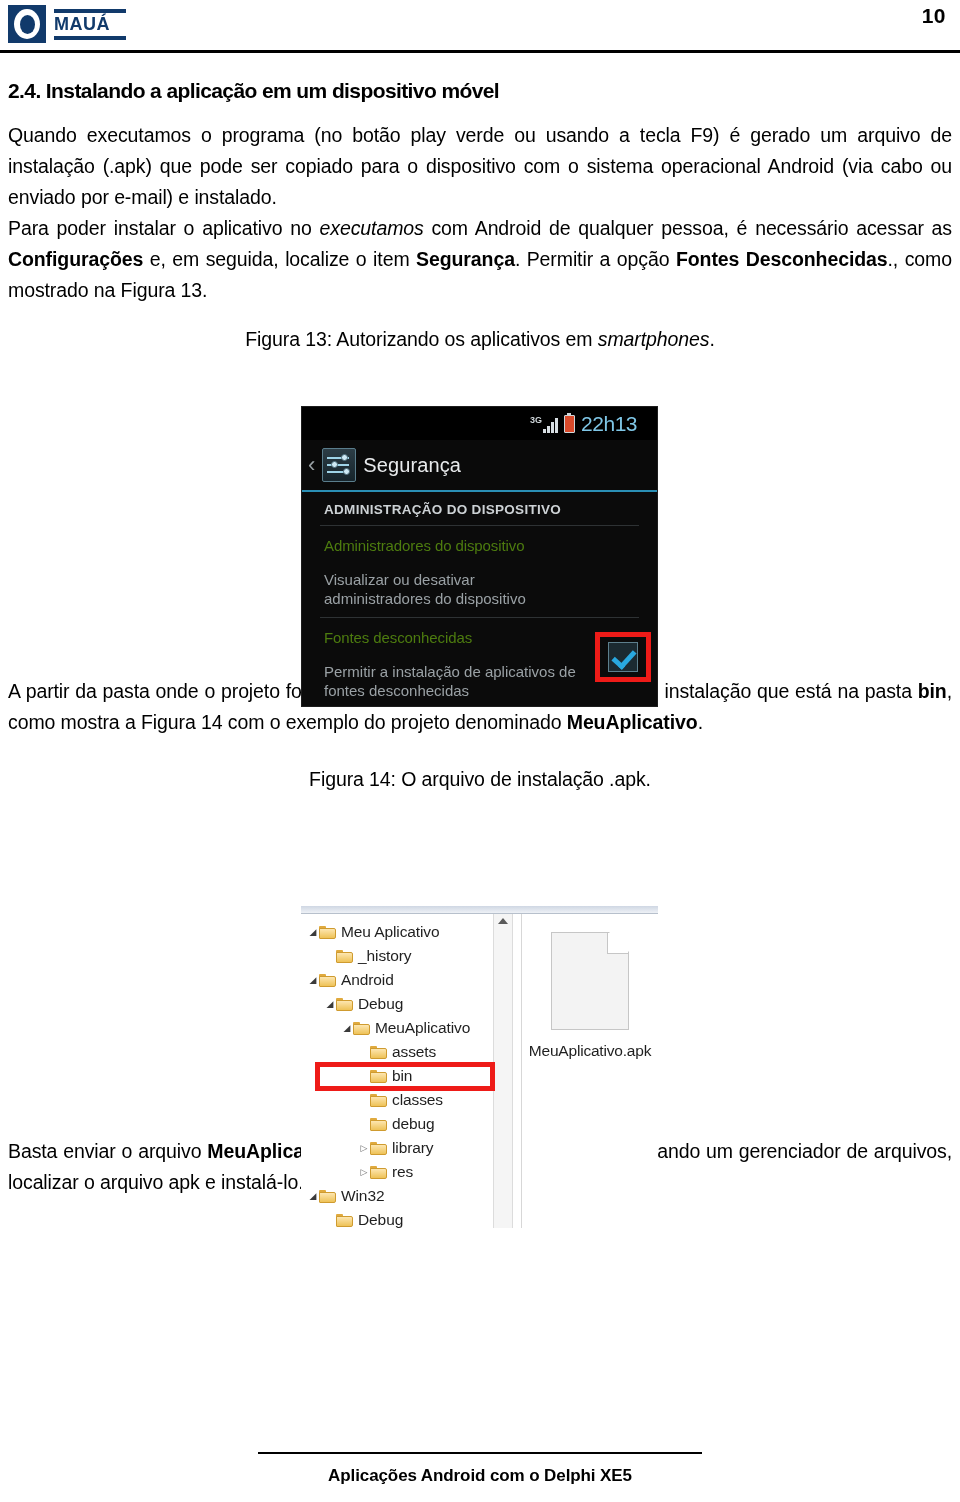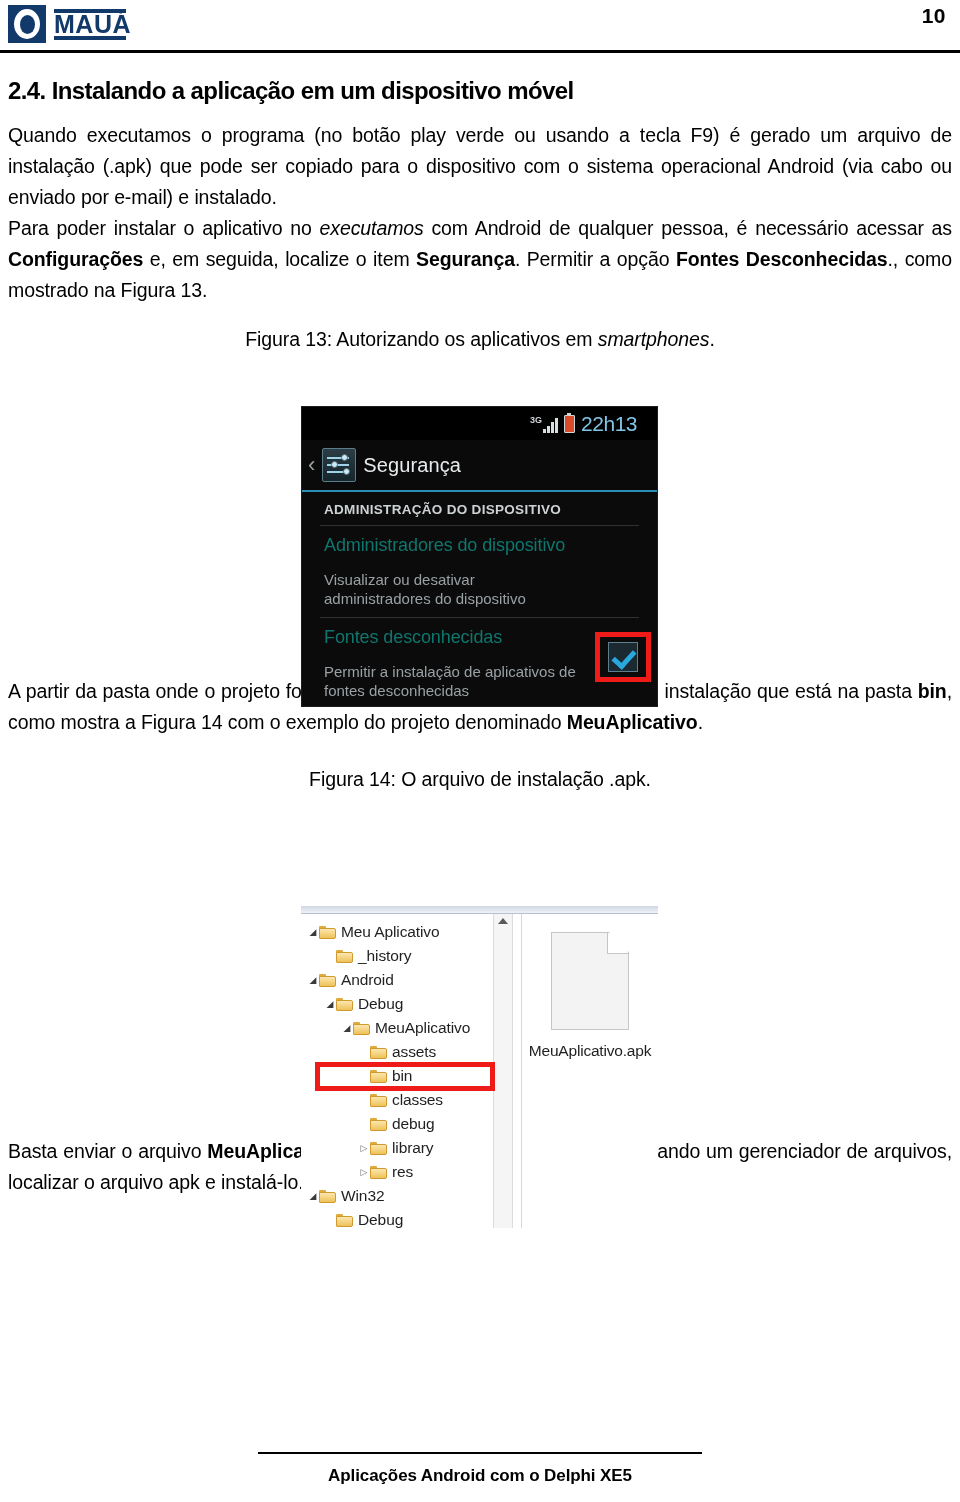--- a/index.html
+++ b/index.html
@@ -57,21 +57,21 @@
     gap: 2px;
     width: 72px;
   }
   #logo-word .bar {
     height: 4px;
     background: #113a6b;
     width: 100%;
   }
   #logo-word .word {
     font-weight: bold;
-    font-size: 25px;
+    font-size: 18px;
     letter-spacing: 0.5px;
     color: #113a6b;
     line-height: 19px;
     text-align: left;
   }
   #page-number {
     position: absolute;
     right: 14px; top: 4px;
     font-weight: bold;
     font-size: 21px;
@@ -85,21 +85,21 @@
     background: #000000;
   }
 
   
   #content {
     position: absolute;
     left: 8px; top: 78px;
     width: 944px;
   }
   h2#section-heading {
-    font-size: 24px;
+    font-size: 21px;
     font-weight: bold;
     margin: 0 0 16px 0;
     letter-spacing: -0.6px;
     line-height: 26px;
   }
   p.body {
     font-size: 19.5px;
     line-height: 31px;
     margin: 0;
     text-align: justify;
@@ -245,22 +245,22 @@
     margin: 0 18px;
   }
   .android-row {
     padding: 8px 0 9px 22px;
     display: flex;
     align-items: flex-start;
     justify-content: space-between;
   }
   .android-row .txt { max-width: 258px; }
   .android-row .title {
-    color: #0f766e;
-    font-size: 18px;
+    color: #4d7c0f;
+    font-size: 15px;
     line-height: 23px;
     letter-spacing: -0.1px;
   }
   .android-row .sub {
     color: #9aa1a5;
     font-size: 15px;
     line-height: 19px;
     margin-top: 13px;
   }
   #unknown-sources-highlight {

